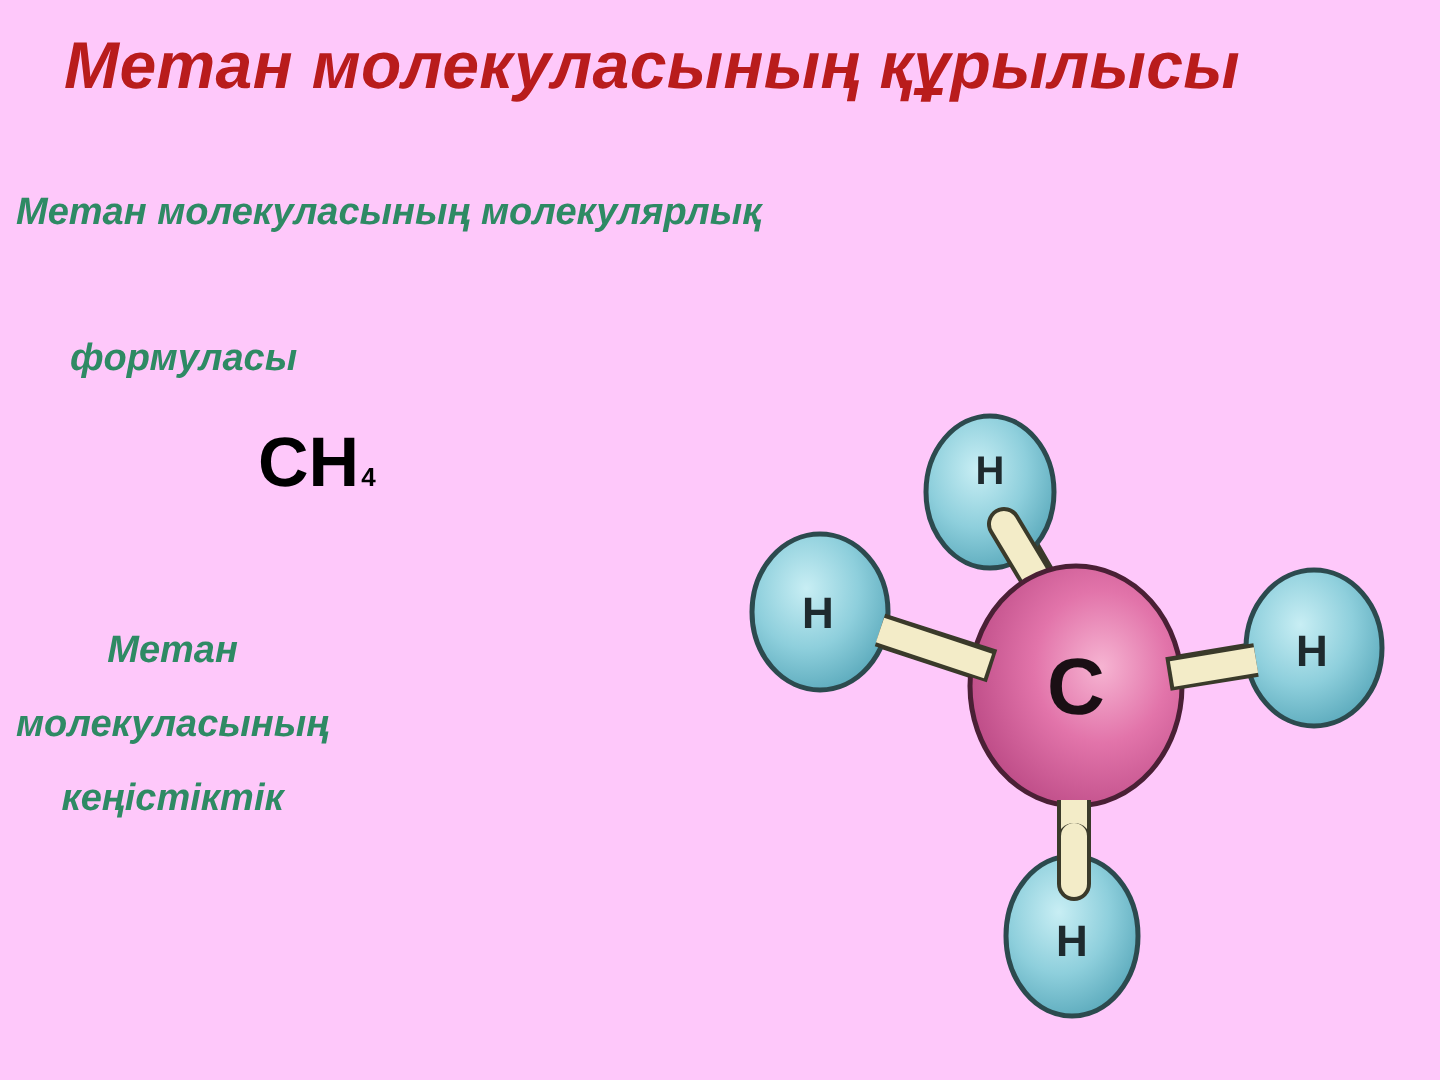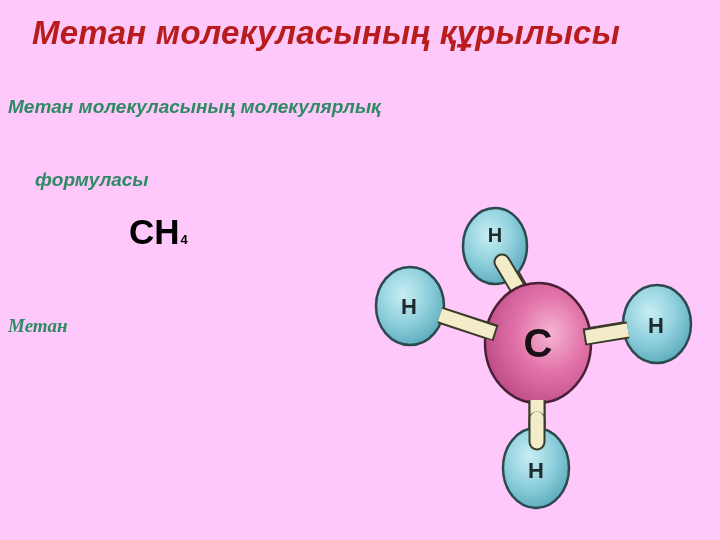--- a/index.html
+++ b/index.html
@@ -16,40 +16,42 @@
     }
     .green {
       position: absolute; color: #2e8a64;
       font-size: 19px; font-weight: bold; font-style: italic;
       white-space: nowrap;
       text-align: center;
     }
     .formula-line1 { left: 8px; top: 96px; }
     .formula-line2 { left: 35px; top: 131px; margin-top: 38px; }
     .spatial { left: 8px; top: 307px; line-height: 37px; }
-    .spatial span { display: block; font-family: Liberation Serif, serif; }
+    .spatial span { display: block; }
     .ch4 {
       position: absolute; left: 129px; top: 212px;
       color: #000000; font-weight: bold; font-size: 35px; white-space: nowrap;
     }
     .ch4 sub { font-size: 13px; vertical-align: baseline; position: relative; top: 0px; margin-left: 1px; }
     svg.molecule { position: absolute; left: 0; top: 0; }
   </style>
 </head>
 <body>
 
 <div class="title">Метан молекуласының құрылысы</div>
 
 <div class="green formula-line1">Метан молекуласының молекулярлық</div>
 <div class="green formula-line2">формуласы</div>
 
 <div class="ch4"><span>CH</span><sub>4</sub></div>
 
 <div class="green spatial">
   <span>Метан</span>
+  <span>молекуласының</span>
+  <span>кеңістіктік</span>
 </div>
 
 <svg class="molecule" width="720" height="540" viewBox="0 0 720 540">
   <defs>
     <radialGradient id="hGrad" cx="40%" cy="35%" r="70%">
       <stop offset="0%" stop-color="#c8eef4"></stop>
       <stop offset="55%" stop-color="#8ecfdc"></stop>
       <stop offset="100%" stop-color="#5aa9bb"></stop>
     </radialGradient>
     <radialGradient id="cGrad" cx="62%" cy="42%" r="70%">

